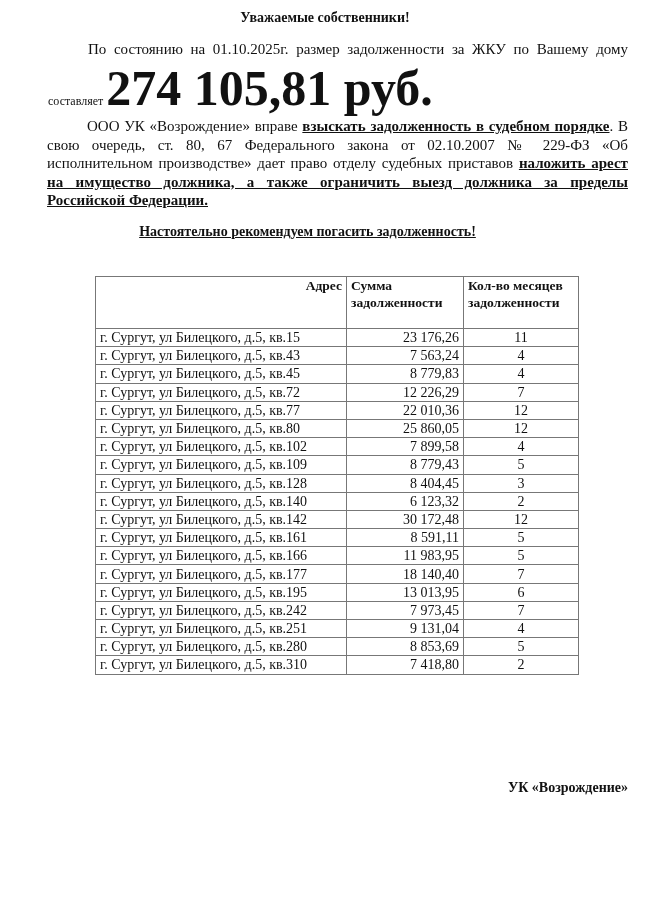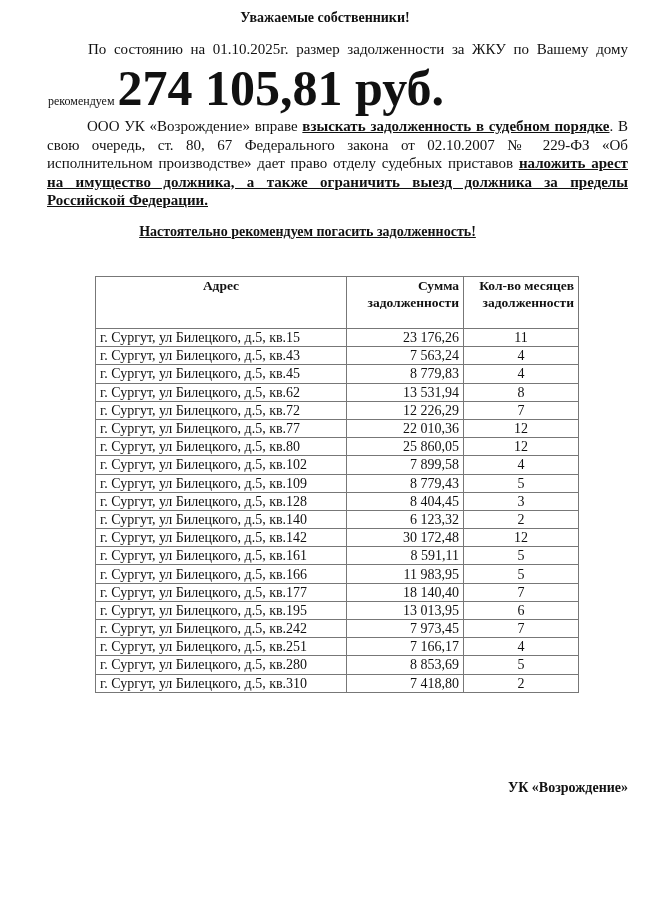--- a/index.html
+++ b/index.html
@@ -13,70 +13,65 @@
   .amount-prefix { font-size: 12px; vertical-align: baseline; }
   .amount-value { font-size: 50px; font-weight: bold; letter-spacing: 0px; line-height: 56px; margin-left: 3px; }
   .para2 { position: absolute; top: 117px; left: 47px; width: 581px; font-size: 15px; line-height: 18.5px;
            text-align: justify; }
   .para2 .indent { display: inline-block; width: 40px; }
   .bu { font-weight: bold; text-decoration: underline; }
   .recommend { position: absolute; top: 224px; left: 0; width: 615px; text-align: center;
                font-weight: bold; font-size: 14px; text-decoration: underline; }
   table.debts { position: absolute; top: 276px; left: 95px; border-collapse: collapse; font-size: 14px; }
   table.debts th, table.debts td { border: 1px solid #777; padding: 0 4px; }
-  table.debts th { font-weight: bold; vertical-align: top; text-align: right; line-height: 17px; height: 51px; font-size: 13.5px; }
+  table.debts th { font-weight: bold; vertical-align: top; text-align: left; line-height: 17px; height: 51px; font-size: 13.5px; }
   table.debts td { height: 17.2px; line-height: 17px; }
   .c-addr { width: 242px; text-align: left; }
   .c-sum { width: 108px; text-align: right; }
   .c-months { width: 106px; text-align: center; }
   .signature { position: absolute; top: 780px; right: 22px; font-weight: bold; font-size: 14px; }
 </style>
 </head>
 <body>
 
 <div class="title">Уважаемые собственники!</div>
 
 <div class="para1">По состоянию на 01.10.2025г.  размер задолженности за ЖКУ по Вашему дому</div>
 
 <div class="amount-line">
-  <span class="amount-prefix">рекомендуем</span><span class="amount-value">274 105,81 руб.</span>
+  <span class="amount-prefix">составляет</span><span class="amount-value">274 105,81 руб.</span>
 </div>
 
 <div class="para2"><span class="indent"></span><span>ООО УК «Возрождение» вправе </span><span class="bu">взыскать задолженность в судебном порядке</span><span>. В свою очередь, ст. 80, 67 Федерального закона от 02.10.2007 № 229-ФЗ «Об исполнительном производстве» дает право отделу судебных приставов </span><span class="bu">наложить арест на имущество должника, а также ограничить выезд должника за пределы Российской Федерации.</span></div>
 
 <div class="recommend">Настоятельно рекомендуем погасить задолженность!</div>
 
 <table class="debts">
   <thead>
     <tr>
-      <th class="c-addr" style="text-align:center">Адрес</th>
+      <th class="c-addr" style="text-align:right">Адрес</th>
       <th class="c-sum">Сумма задолженности</th>
       <th class="c-months">Кол-во месяцев задолженности</th>
     </tr>
   </thead>
   <tbody id="tbody">
       <tr>
         <td class="c-addr">г. Сургут, ул Билецкого, д.5, кв.15</td>
         <td class="c-sum">23 176,26</td>
         <td class="c-months">11</td>
       </tr>
       <tr>
         <td class="c-addr">г. Сургут, ул Билецкого, д.5, кв.43</td>
         <td class="c-sum">7 563,24</td>
         <td class="c-months">4</td>
       </tr>
       <tr>
         <td class="c-addr">г. Сургут, ул Билецкого, д.5, кв.45</td>
         <td class="c-sum">8 779,83</td>
         <td class="c-months">4</td>
-      </tr>
-      <tr>
-        <td class="c-addr">г. Сургут, ул Билецкого, д.5, кв.62</td>
-        <td class="c-sum">13 531,94</td>
-        <td class="c-months">8</td>
       </tr>
       <tr>
         <td class="c-addr">г. Сургут, ул Билецкого, д.5, кв.72</td>
         <td class="c-sum">12 226,29</td>
         <td class="c-months">7</td>
       </tr>
       <tr>
         <td class="c-addr">г. Сургут, ул Билецкого, д.5, кв.77</td>
         <td class="c-sum">22 010,36</td>
         <td class="c-months">12</td>
@@ -131,21 +126,21 @@
         <td class="c-sum">13 013,95</td>
         <td class="c-months">6</td>
       </tr>
       <tr>
         <td class="c-addr">г. Сургут, ул Билецкого, д.5, кв.242</td>
         <td class="c-sum">7 973,45</td>
         <td class="c-months">7</td>
       </tr>
       <tr>
         <td class="c-addr">г. Сургут, ул Билецкого, д.5, кв.251</td>
-        <td class="c-sum">7 166,17</td>
+        <td class="c-sum">9 131,04</td>
         <td class="c-months">4</td>
       </tr>
       <tr>
         <td class="c-addr">г. Сургут, ул Билецкого, д.5, кв.280</td>
         <td class="c-sum">8 853,69</td>
         <td class="c-months">5</td>
       </tr>
       <tr>
         <td class="c-addr">г. Сургут, ул Билецкого, д.5, кв.310</td>
         <td class="c-sum">7 418,80</td>

